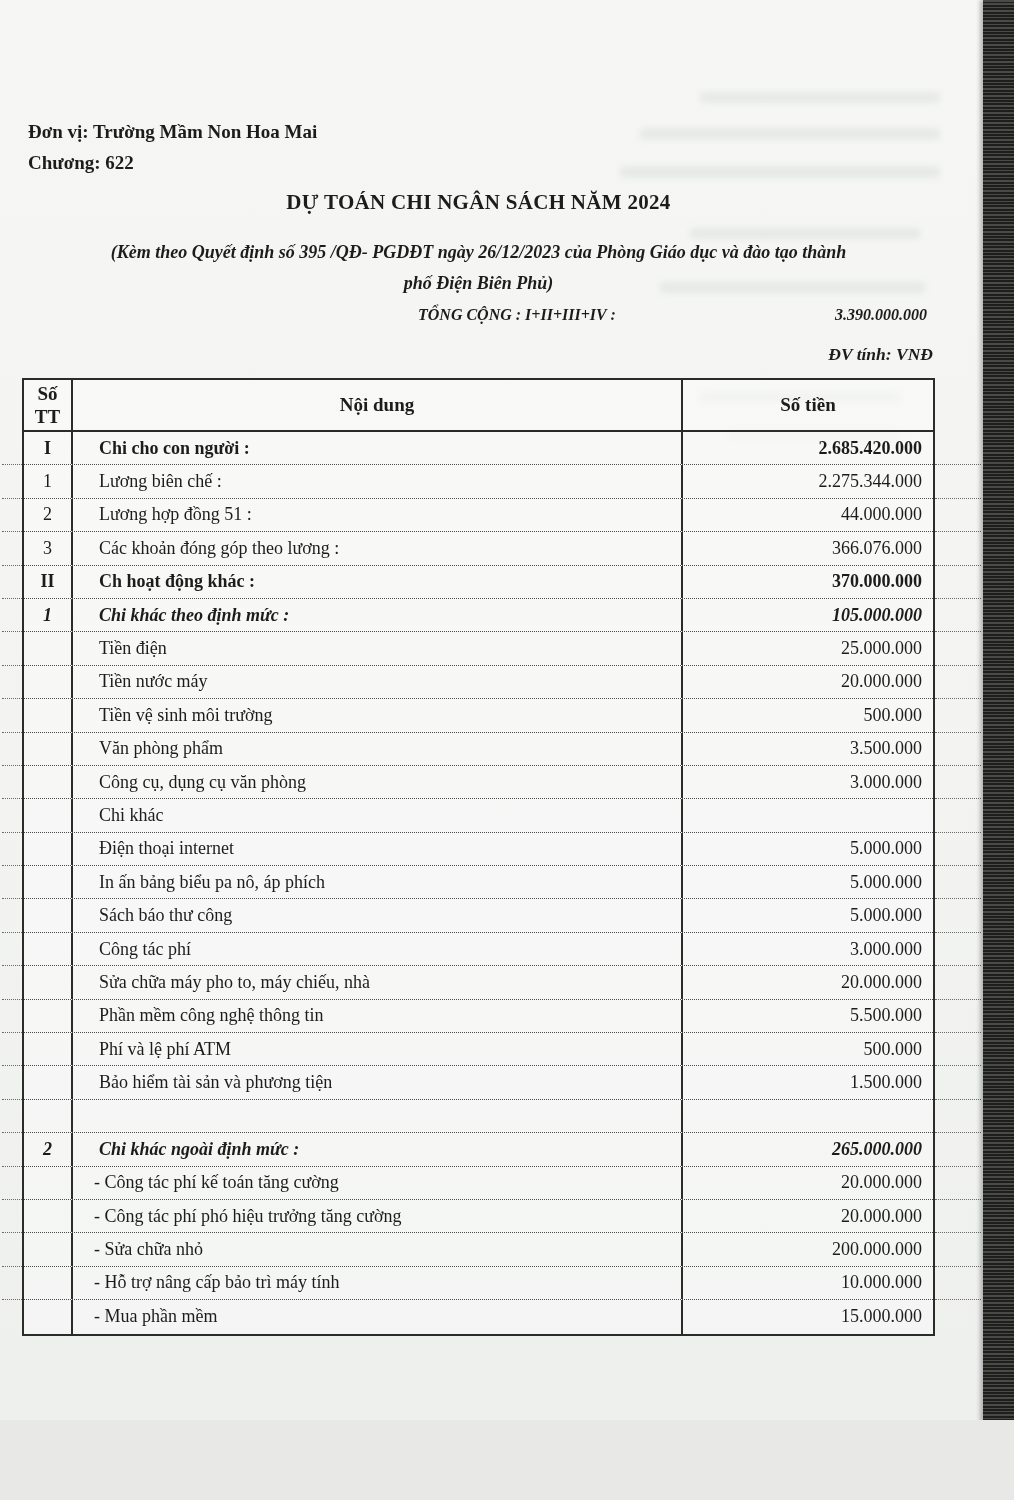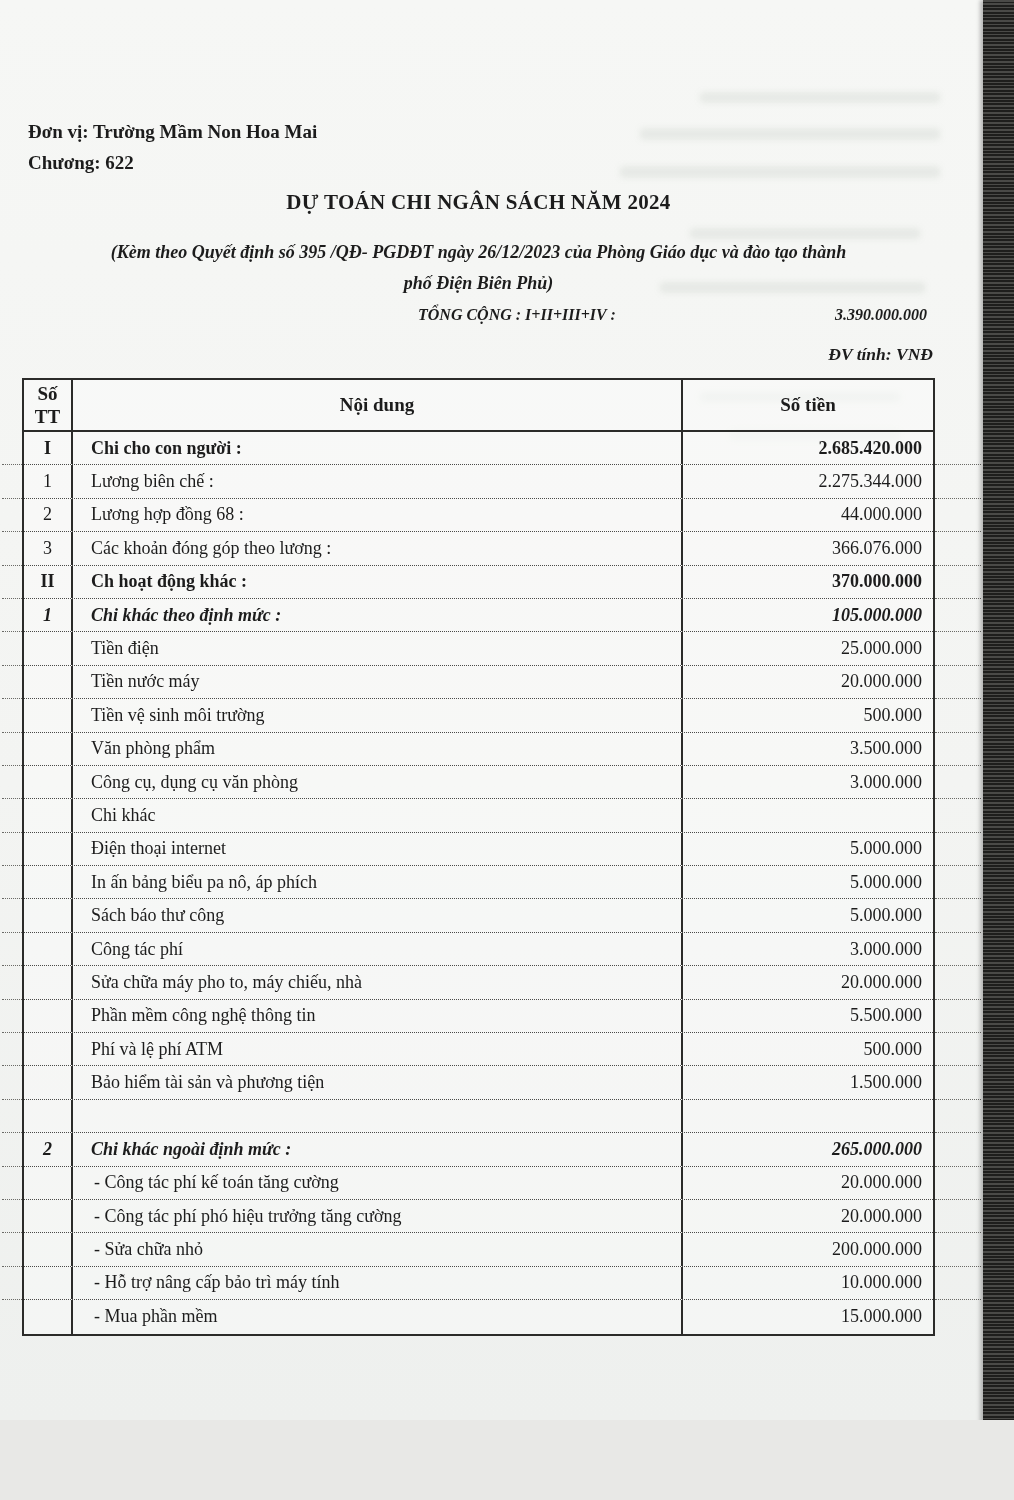--- a/index.html
+++ b/index.html
@@ -61,21 +61,21 @@
     content:""; position:absolute; left:100%; margin-left:2px; width:46px; bottom:-1px;
     border-bottom:1px dotted #6a6a66;
   }
   .trow::before {
     content:""; position:absolute; right:100%; margin-right:2px; width:20px; bottom:-1px;
     border-bottom:1px dotted #6a6a66;
   }
   .trow:last-child::after,.trow:last-child::before { border-bottom:none; }
   .cell { display:flex; align-items:center; overflow:hidden; }
   .cell.col-no { justify-content:center; }
-  .cell.col-content { padding-left:18px; }
+  .cell.col-content { padding-left:26px; }
   .cell.col-amount { justify-content:flex-end; padding-right:11px; }
   .s-bold { font-weight:bold; }
   .s-bold-italic { font-weight:bold; font-style:italic; }
   .s-indent .cell.col-content { padding-left:21px; }
 </style>
 </head>
 <body>
 
 <div class="page">
 
@@ -121,21 +121,21 @@
           <div class="cell col-content">Chi cho con người :</div>
           <div class="cell col-amount">2.685.420.000</div>
         </div>
         <div class="trow s-normal">
           <div class="cell col-no">1</div>
           <div class="cell col-content">Lương biên chế :</div>
           <div class="cell col-amount">2.275.344.000</div>
         </div>
         <div class="trow s-normal">
           <div class="cell col-no">2</div>
-          <div class="cell col-content">Lương hợp đồng 68 :</div>
+          <div class="cell col-content">Lương hợp đồng 51 :</div>
           <div class="cell col-amount">44.000.000</div>
         </div>
         <div class="trow s-normal">
           <div class="cell col-no">3</div>
           <div class="cell col-content">Các khoản đóng góp theo lương :</div>
           <div class="cell col-amount">366.076.000</div>
         </div>
         <div class="trow s-bold">
           <div class="cell col-no">II</div>
           <div class="cell col-content">Ch hoạt động khác :</div>

